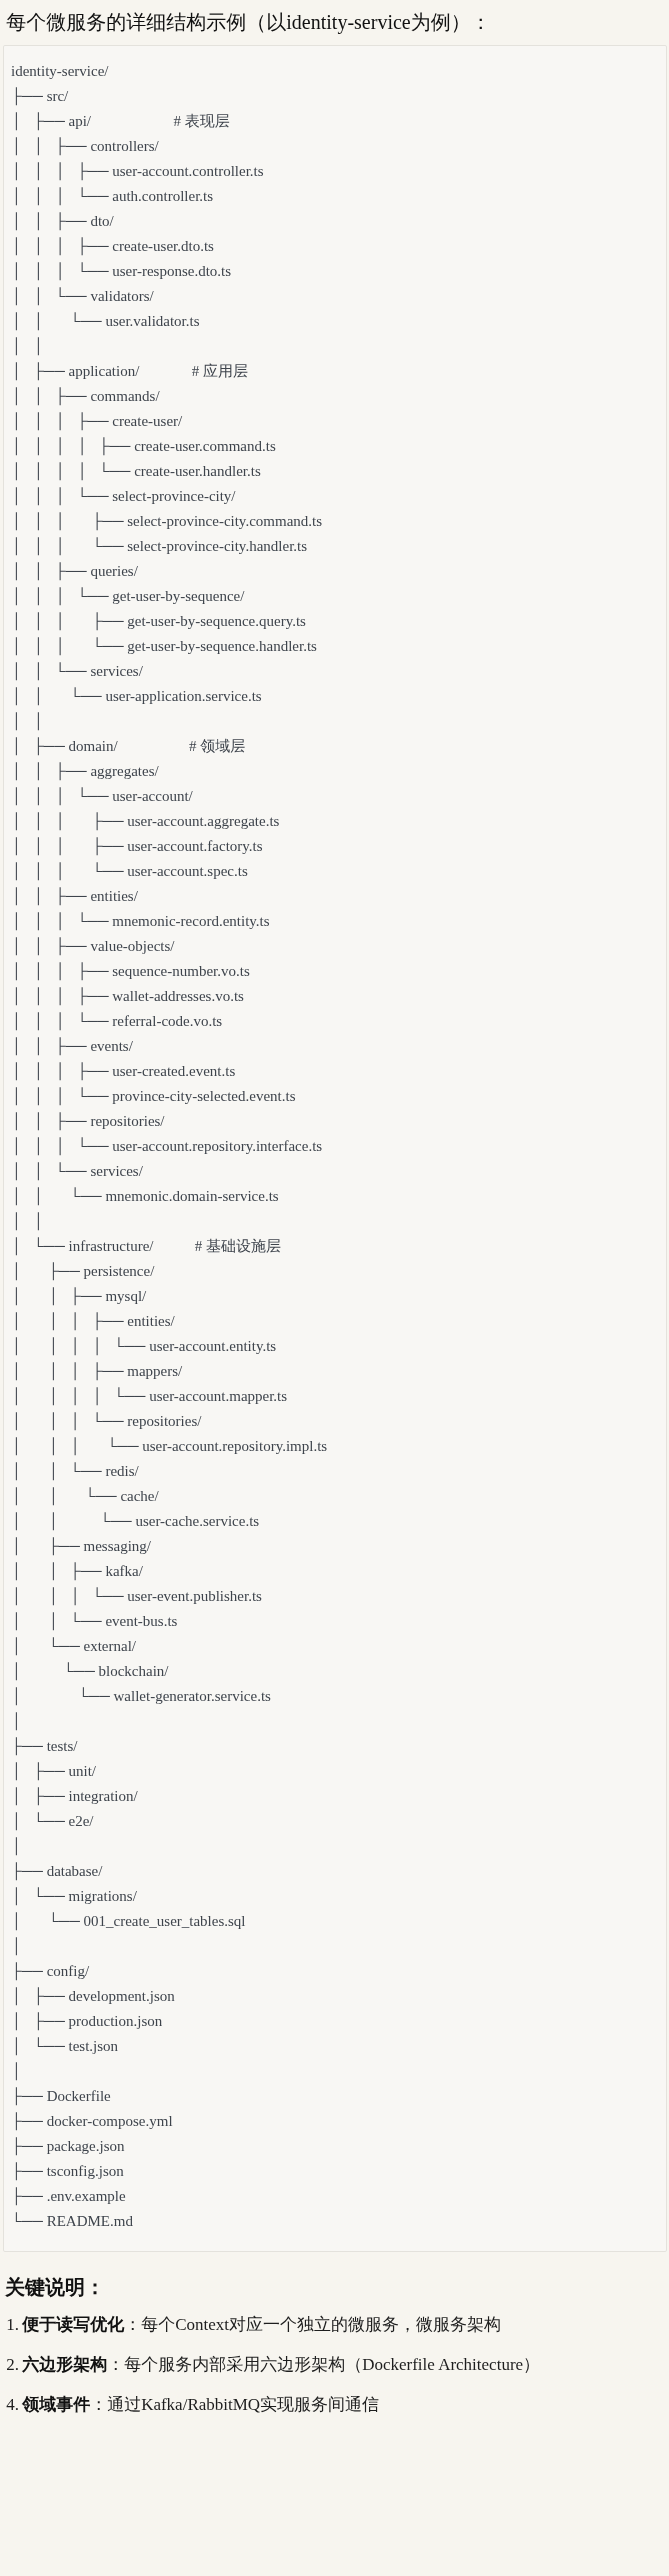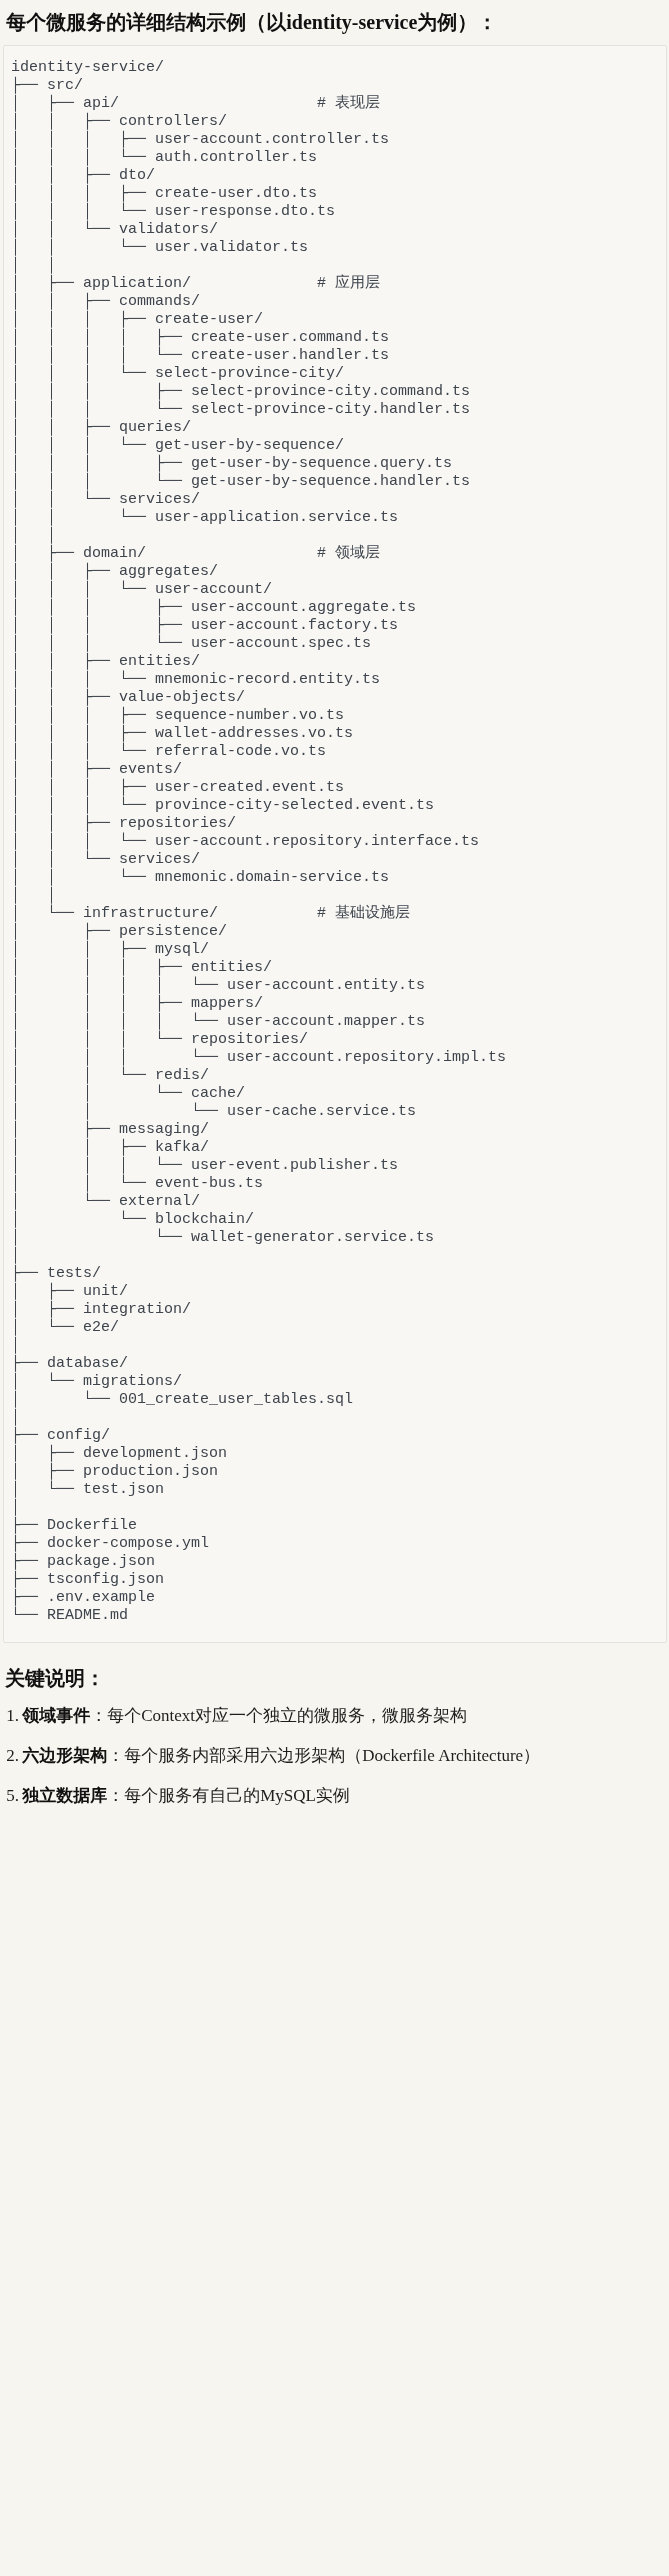--- a/index.html
+++ b/index.html
@@ -14,34 +14,34 @@
   html,body{margin:0;padding:0;}
   body{
     width:669px;
     background:var(--page-bg);
     font-family:"Liberation Serif","DejaVu Serif",serif;
     color:var(--body-text);
   }
   .doc{padding:0 0 15px 0;}
   .page-title{
     font-size:20px;
-    font-weight:bold;
+    font-weight:normal;
     color:var(--title-text);
     margin:7.5px 6.3px 8.8px 6.3px;
     line-height:1.45;
   }
   pre.tree{
     margin:0 2.5px;
     background:var(--code-bg);
     border:0.6px solid var(--code-border);
     border-radius:1.9px;
     padding:13px 5px 17px 7.5px;
-    font-family:Liberation Mono, monospace;
+    font-family:Liberation Serif, serif;
     font-size:15px;
-    line-height:18px;
+    line-height:25px;
     color:var(--code-text);
     white-space:pre;
     overflow:hidden;
   }
   .notes-heading{
     font-size:20px;
     font-weight:bold;
     color:var(--title-text);
     margin:20.6px 0 13.8px 5px;
     line-height:1.4;
@@ -149,24 +149,24 @@
 │
 ├── Dockerfile
 ├── docker-compose.yml
 ├── package.json
 ├── tsconfig.json
 ├── .env.example
 └── README.md</pre>
 
   <h2 class="notes-heading">关键说明：</h2>
 
-  <div class="note-item"><span class="num">1.</span><strong>领域事件</strong><span>：</span><span>每个Context对应一个独立的微服务，微服务架构</span></div>
+  <div class="note-item"><span class="num">1.</span><strong>便于读写优化</strong><span>：</span><span>每个Context对应一个独立的微服务，微服务架构</span></div>
 
   <div class="note-item"><span class="num">2.</span><strong>六边形架构</strong><span>：</span><span>每个服务内部采用六边形架构（Dockerfile Architecture）</span></div>
 
 
+  <div class="note-item"><span class="num">4.</span><strong>领域事件</strong><span>：</span><span>通过Kafka/RabbitMQ实现服务间通信</span></div>
 
-  <div class="note-item"><span class="num">5.</span><strong>独立数据库</strong><span>：</span><span>每个服务有自己的MySQL实例</span></div>
 
 
 
 </div>
 
 
 </body></html>

